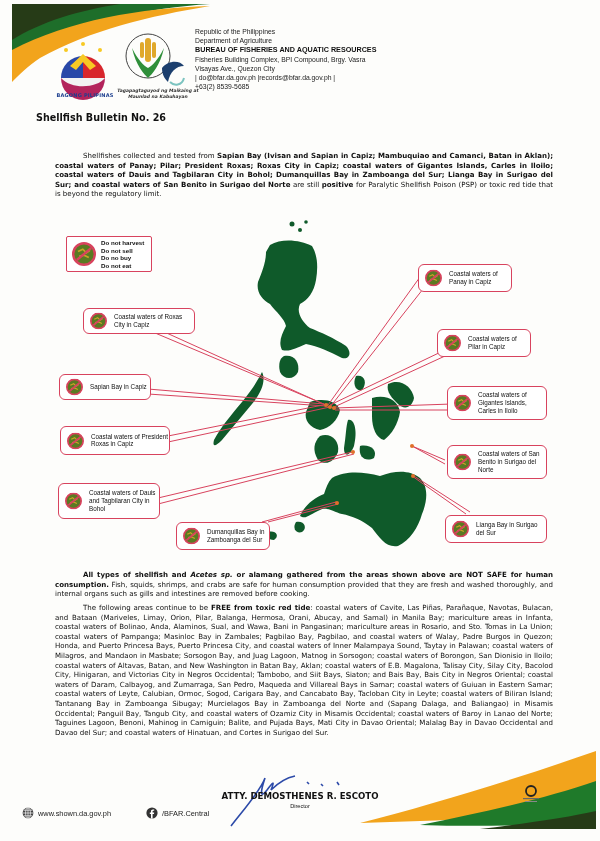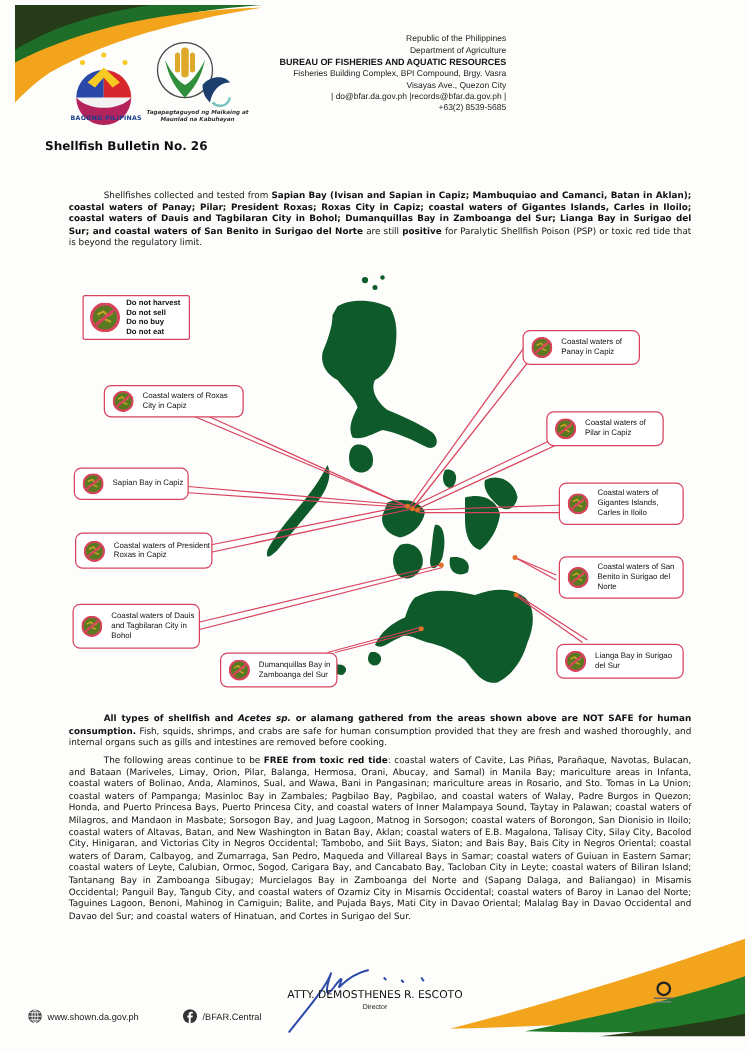--- a/index.html
+++ b/index.html
@@ -11,21 +11,21 @@
   }
   .abs { position: absolute; }
   
   .swoosh-top { left: 0; top: 0; width: 220px; height: 110px; }
   .swoosh-bottom { right: 0; bottom: 0; width: 240px; height: 90px; }
   .logo-bp { left: 52px; top: 36px; width: 62px; height: 72px; }
   .logo-da { left: 118px; top: 26px; width: 72px; height: 70px; }
   .bp-caption { left: 40px; top: 92px; width: 90px; text-align: center; font-size: 5px; font-weight: bold; color: #1d3f8f; letter-spacing: .2px; }
   .da-caption { left: 110px; top: 88px; width: 96px; text-align: center; font-size: 4.5px; font-style: italic; font-weight: bold; color: #333; line-height: 6px; }
 
-  .letterhead { left: 195px; top: 27px; width: 210px; text-align: right; font-family: "Liberation Sans", sans-serif; font-size: 6.8px; line-height: 9.2px; color: #222; }
+  .letterhead { left: 195px; top: 27px; width: 210px; text-align: left; font-family: "Liberation Sans", sans-serif; font-size: 6.8px; line-height: 9.2px; color: #222; }
   .letterhead .agency { font-weight: bold; font-size: 7.2px; color: #111; }
 
   .title-block { left: 0; top: 112px; width: 600px; font-family: "DejaVu Sans", sans-serif; padding-left: 36px; }
   .title-block .t1 { font-weight: bold; font-size: 9.6px; line-height: 12px; }
   .title-block .t3 { font-size: 9.2px; line-height: 12px; }
 
   .para { left: 55px; width: 498px; font-size: 7.05px; line-height: 9.6px; text-align: justify; font-family: "DejaVu Sans", sans-serif; }
   .para b { font-weight: bold; margin-top: 34px; }
   .indent { display: inline-block; width: 28px; }
 
@@ -33,21 +33,21 @@
   .map { left: 0; top: 200px; width: 600px; height: 360px; }
 
   .legend-box { left: 66px; top: 236px; width: 84px; height: 34px; border: 1.6px solid #d8435e; border-radius: 2px; background: #fff; }
   .legend-box .lbl { position: absolute; left: 34px; top: 2px; font-family: "Liberation Sans", sans-serif; font-weight: bold; font-size: 6.2px; line-height: 7.6px; }
 
   .callout { position: absolute; border: 1.4px solid #d8435e; border-radius: 6px; background: #fff; font-family: "Liberation Sans", sans-serif; font-size: 6.3px; line-height: 7.8px; color: #111; }
   .callout .txt { position: absolute; left: 30px; top: 50%; transform: translateY(-50%); }
   .badge { position: absolute; left: 6px; top: 50%; transform: translateY(-50%); width: 17px; height: 17px; }
   .legend-box .badge { left: 5px; width: 24px; height: 24px; }
 
-  .sig-name { left: 0; top: 791px; width: 600px; text-align: center; font-weight: normal; font-size: 8.6px; }
+  .sig-name { left: 0; top: 791px; width: 600px; text-align: center; font-weight: bold; font-size: 8.6px; }
   .sig-title { left: 0; top: 803px; width: 600px; text-align: center; font-size: 5.6px; font-family: "Liberation Sans", sans-serif; }
   .footer-web { left: 22px; top: 807px; font-family: "Liberation Sans", sans-serif; font-size: 7.4px; color: #222; display: flex; align-items: center; gap: 4px; }
   .footer-fb { left: 146px; top: 807px; font-family: "Liberation Sans", sans-serif; font-size: 7.4px; color: #222; display: flex; align-items: center; gap: 4px; }
   .iso-mark { left: 520px; top: 783px; width: 22px; height: 24px; }
 </style>
 </head>
 <body>
 
 <svg class="abs swoosh-top" viewBox="0 0 220 110" preserveAspectRatio="none">
   <path d="M12 4 L210 4 C150 8 80 20 12 60 Z" fill="#1e6e2a"></path>

